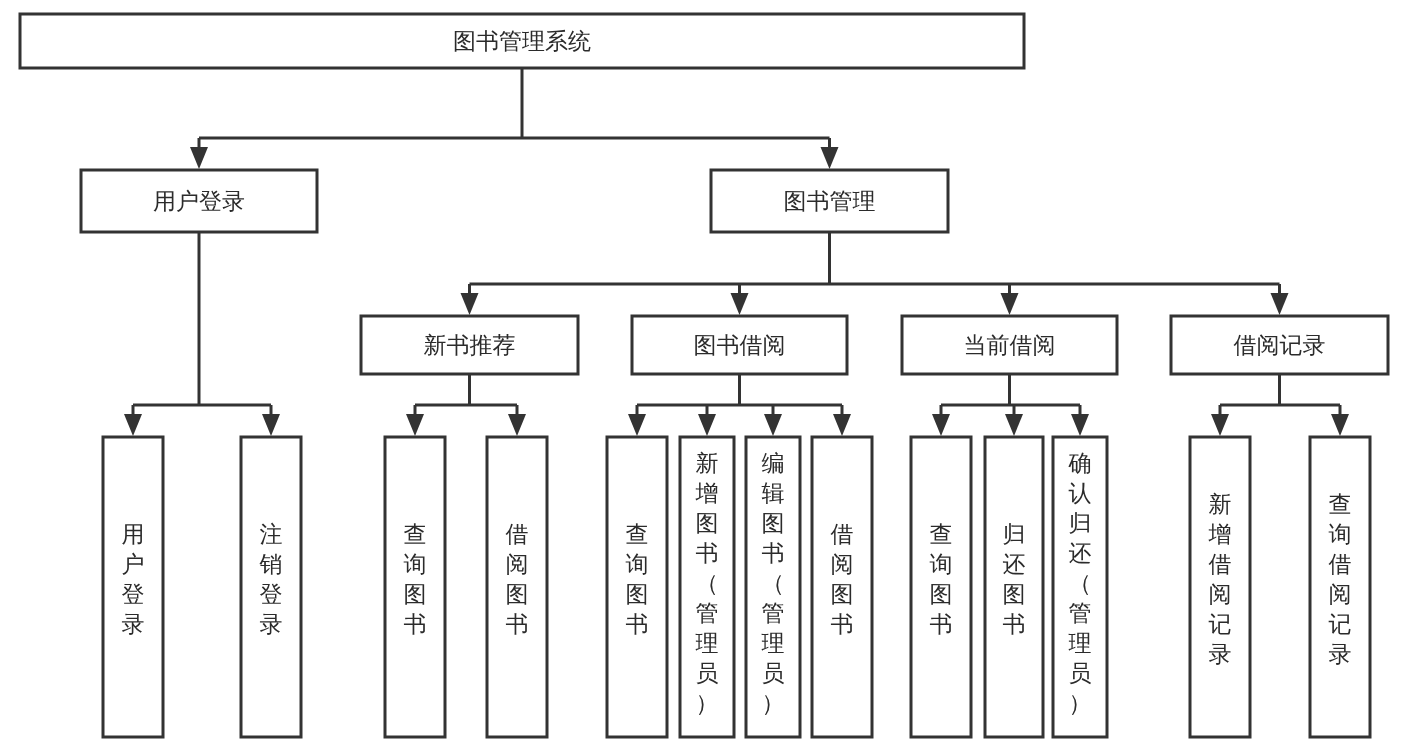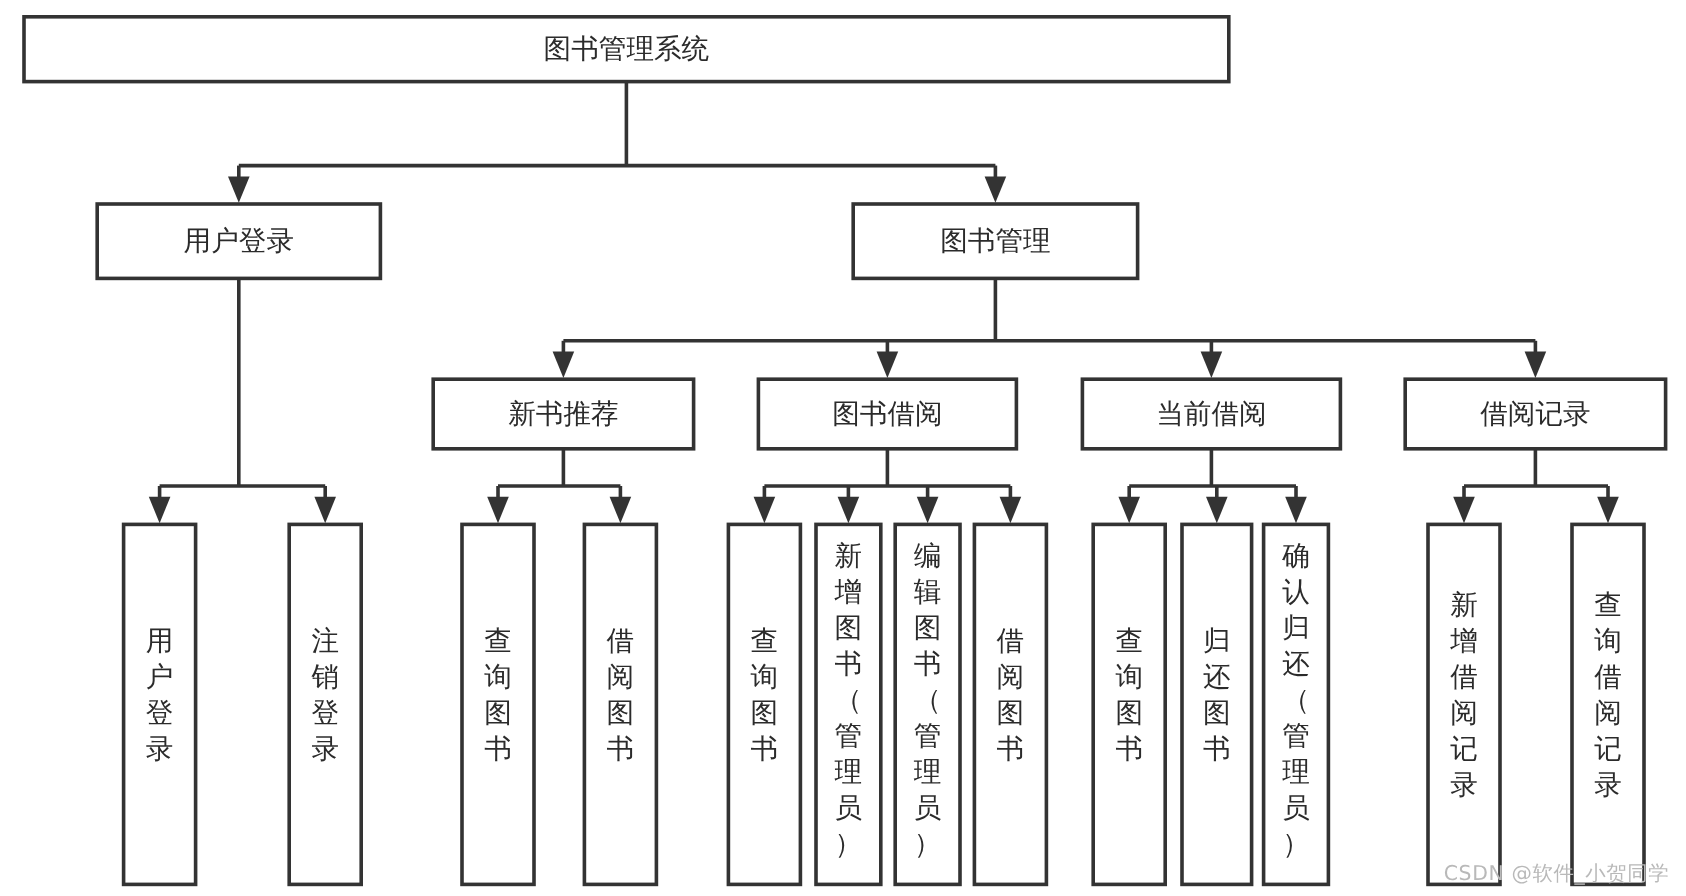--- a/index.html
+++ b/index.html
@@ -203,14 +203,13 @@
         <g>
           <rect x="1190" y="437" width="60" height="300" class="node-rect"></rect>
           <text x="1220" y="0" class="node-label-v"><tspan x="1220" y="512">新</tspan><tspan x="1220" y="542">增</tspan><tspan x="1220" y="572">借</tspan><tspan x="1220" y="602">阅</tspan><tspan x="1220" y="632">记</tspan><tspan x="1220" y="662">录</tspan></text>
         </g>
         <g>
           <rect x="1310" y="437" width="60" height="300" class="node-rect"></rect>
           <text x="1340" y="0" class="node-label-v"><tspan x="1340" y="512">查</tspan><tspan x="1340" y="542">询</tspan><tspan x="1340" y="572">借</tspan><tspan x="1340" y="602">阅</tspan><tspan x="1340" y="632">记</tspan><tspan x="1340" y="662">录</tspan></text>
         </g>
       </g>
     </svg>
-  <div class="watermark">CSDN @软件_小贺同学</div>
 </div>
 
 </body></html>

